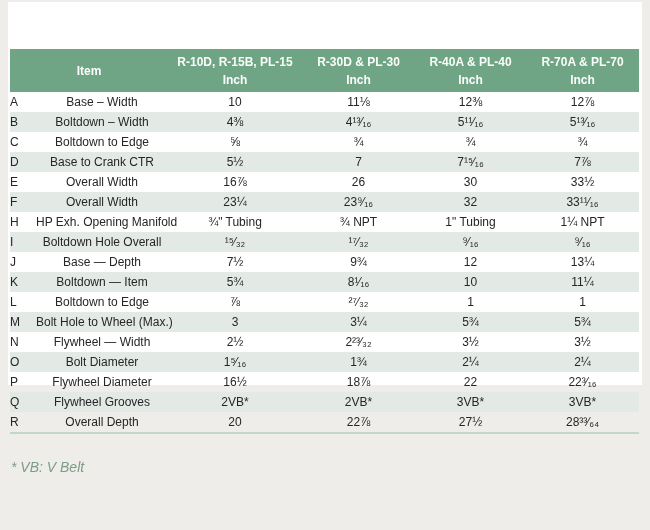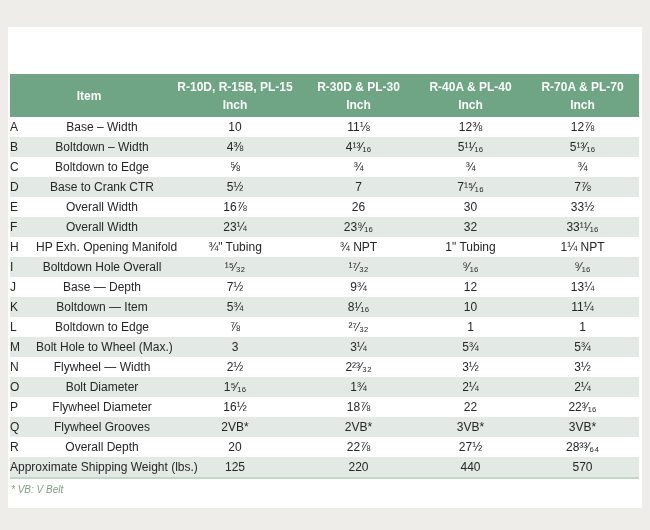--- a/index.html
+++ b/index.html
@@ -2,21 +2,21 @@
 <html><head>
 <meta charset="utf-8">
 <style>
   html,body { margin:0; padding:0; }
   body {
     width:650px; height:530px; position:relative; overflow:hidden;
     background:#eeede9;
     font-family:"Liberation Sans","DejaVu Sans",sans-serif;
   }
   .page {
-    position:absolute; left:8px; top:27px; width:634px; height:481px;
+    position:absolute; left:8px; top:2px; width:634px; height:383px;
     background:#ffffff;
   }
   table.spec {
     position:absolute; left:2px; top:47px; width:629px;
     border-collapse:collapse; table-layout:fixed;
   }
   table.spec thead th {
     background:#6fa585; color:#fafdfb;
     font-size:12px; font-weight:700; line-height:1.5;
     height:43px; text-align:center; padding:0 2px; vertical-align:middle;
@@ -26,21 +26,21 @@
     vertical-align:middle; white-space:nowrap;
   }
   table.spec tbody tr:nth-child(even) { background:#e3eae5; }
   table.spec tbody tr:last-child td { border-bottom:2px solid #c2d7c8; }
   td.letter { padding-left:7px; text-align:left; }
   td.name   { text-align:center; }
   td.val    { text-align:center; }
   td.summary-label { padding-left:7px; text-align:left; }
   .footnote {
     position:absolute; left:3px; top:457px;
-    font-size:10px; font-style:italic; color:#7e9d86;
+    font-size:14px; font-style:italic; color:#7e9d86;
   }
 </style>
 </head>
 <body>
 
 <div class="page">
 
   <table class="spec">
     <colgroup>
       <col style="width:26px">
@@ -203,24 +203,17 @@
           <td class="val">3VB*</td>
         </tr>
         <tr>
           <td class="letter">R</td>
           <td class="name">Overall Depth</td>
           <td class="val">20</td>
           <td class="val">22⅞</td>
           <td class="val">27½</td>
           <td class="val">28³³⁄₆₄</td>
         </tr>
-        <tr>
-          <td class="summary-label" colspan="2">Approximate Shipping Weight (lbs.)</td>
-          <td class="val">125</td>
-          <td class="val">220</td>
-          <td class="val">440</td>
-          <td class="val">570</td>
-        </tr>
       </tbody>
   </table>
 
   <div class="footnote">* VB: V Belt</div>
 </div>
 
 </body></html>

